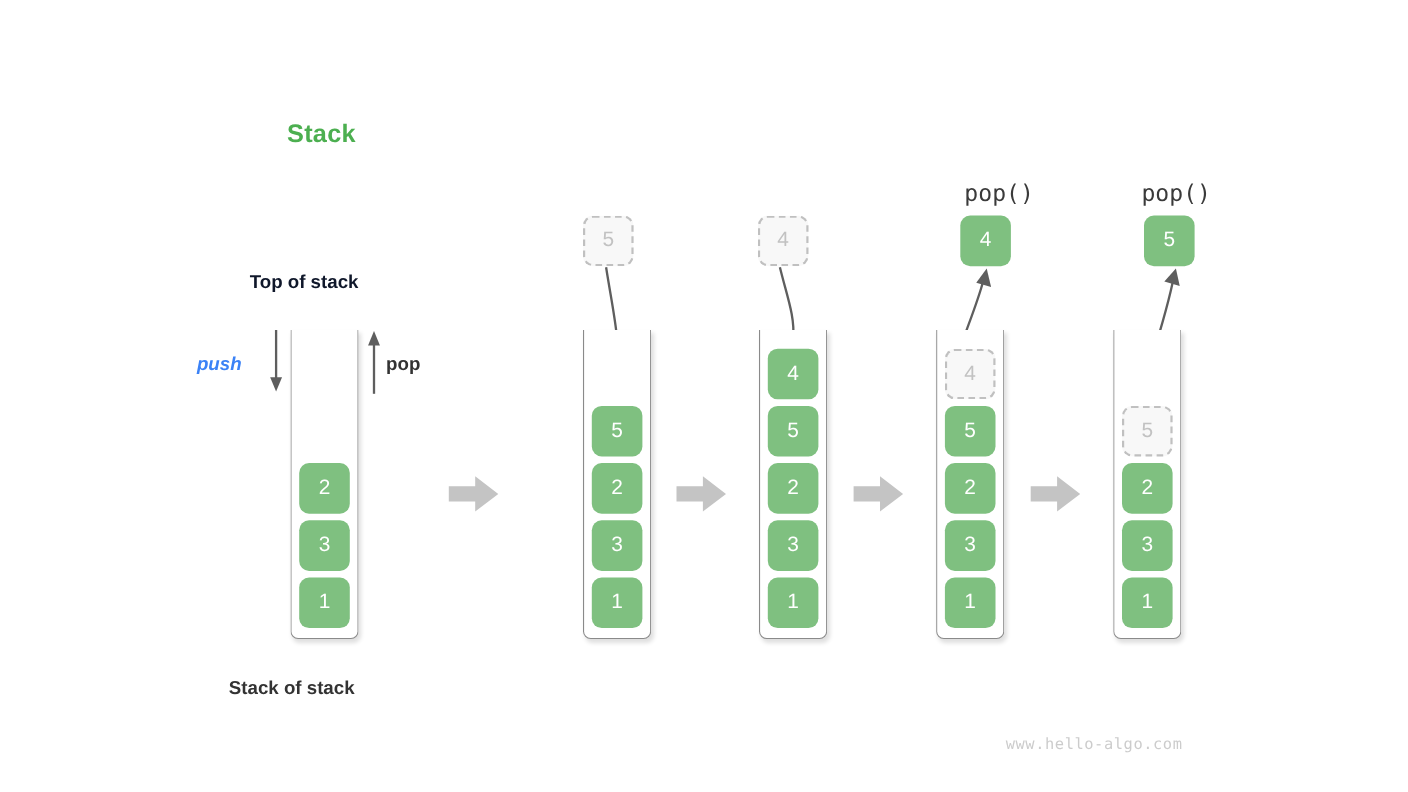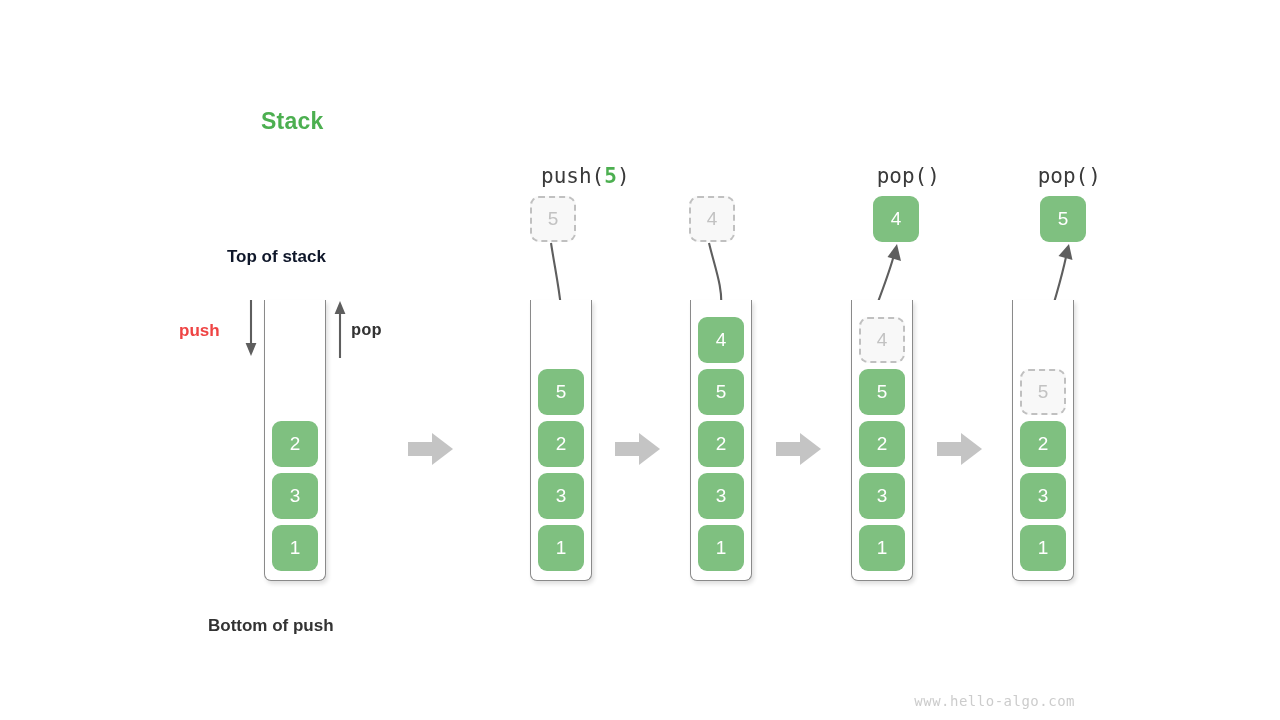--- a/index.html
+++ b/index.html
@@ -49,49 +49,49 @@
     font-size: 17px;
     font-weight: bold;
     color: #333333;
   }
   .label-push {
     position: absolute;
     left: 168px;
     top: 321px;
     font-size: 17px;
     font-weight: bold;
-    color: #ef4444;
+    color: #3b82f6;
+    font-style: italic;
   }
   .label-pop {
     position: absolute;
     left: 340px;
     top: 321px;
     font-size: 17px;
     font-weight: bold;
     color: #333333;
-    font-family: Liberation Mono, monospace;
   }
 
   .op-header {
     position: absolute;
     top: 140px;
     width: 180px;
     text-align: center;
     font-family: "DejaVu Sans Mono", "Liberation Mono", monospace;
     font-size: 21px;
     color: #3a3a3a;
     letter-spacing: 0px;
     white-space: pre;
   }
   .op-header .arg { color: #4caf50; font-weight: bold; }
 
   .watermark {
     position: absolute;
     right: 30px;
-    bottom: 11px;
+    bottom: 35px;
     font-family: "DejaVu Sans Mono", "Liberation Mono", monospace;
     font-size: 14px;
     color: #cccccc;
     letter-spacing: 0.5px;
   }
 
   
   .stack-col {
     position: absolute;
     top: 300px;
@@ -190,21 +190,21 @@
   svg { display: block; overflow: visible; }
 </style>
 </head>
 <body>
 
 <div id="stage">
 
   <div class="title-stack">Stack</div>
 
   <div class="label-top">Top of stack</div>
-  <div class="label-bottom">Bottom of push</div>
+  <div class="label-bottom">Stack of stack</div>
   <div class="label-push">push</div>
   <div class="label-pop">pop</div>
 
   <svg class="v-arrow" style="left:228px; top:298px;" width="24" height="62" viewBox="0 0 24 62">
     <line x1="12" y1="2" x2="12" y2="48" stroke="#5e5e5e" stroke-width="2.1"></line>
     <polygon points="12,58 6.6,45 17.4,45" fill="#5e5e5e"></polygon>
   </svg>
 
   <svg class="v-arrow" style="left:317px; top:298px;" width="24" height="62" viewBox="0 0 24 62">
     <line x1="12" y1="60" x2="12" y2="14" stroke="#5e5e5e" stroke-width="2.1"></line>
@@ -226,23 +226,20 @@
   <svg class="trans-arrow" style="left:604px;" viewBox="0 0 46 34">
     <polygon points="0,10 24,10 24,1 45,17 24,33 24,24 0,24" fill="#c4c4c4"></polygon>
   </svg>
   <svg class="trans-arrow" style="left:765px;" viewBox="0 0 46 34">
     <polygon points="0,10 24,10 24,1 45,17 24,33 24,24 0,24" fill="#c4c4c4"></polygon>
   </svg>
   <svg class="trans-arrow" style="left:926px;" viewBox="0 0 46 34">
     <polygon points="0,10 24,10 24,1 45,17 24,33 24,24 0,24" fill="#c4c4c4"></polygon>
   </svg>
 
-  <div class="op-header" style="left:459px;">
-    <span>push(</span><span class="arg">5</span><span>)</span>
-  </div>
 
   <div class="float-box ghost" style="left:519px;">5</div>
 
   <svg style="position:absolute; left:510px; top:240px;" width="80" height="135" viewBox="0 0 80 135">
     <path d="M 30 3 C 36 42, 44 72, 40 110" stroke="#5e5e5e" stroke-width="2.1" fill="none"></path>
     <polygon points="40,125 32.5,109 47.5,110" fill="#5e5e5e"></polygon>
   </svg>
 
   <div class="stack-col" style="left:519px;">
     <div class="vessel"></div>

